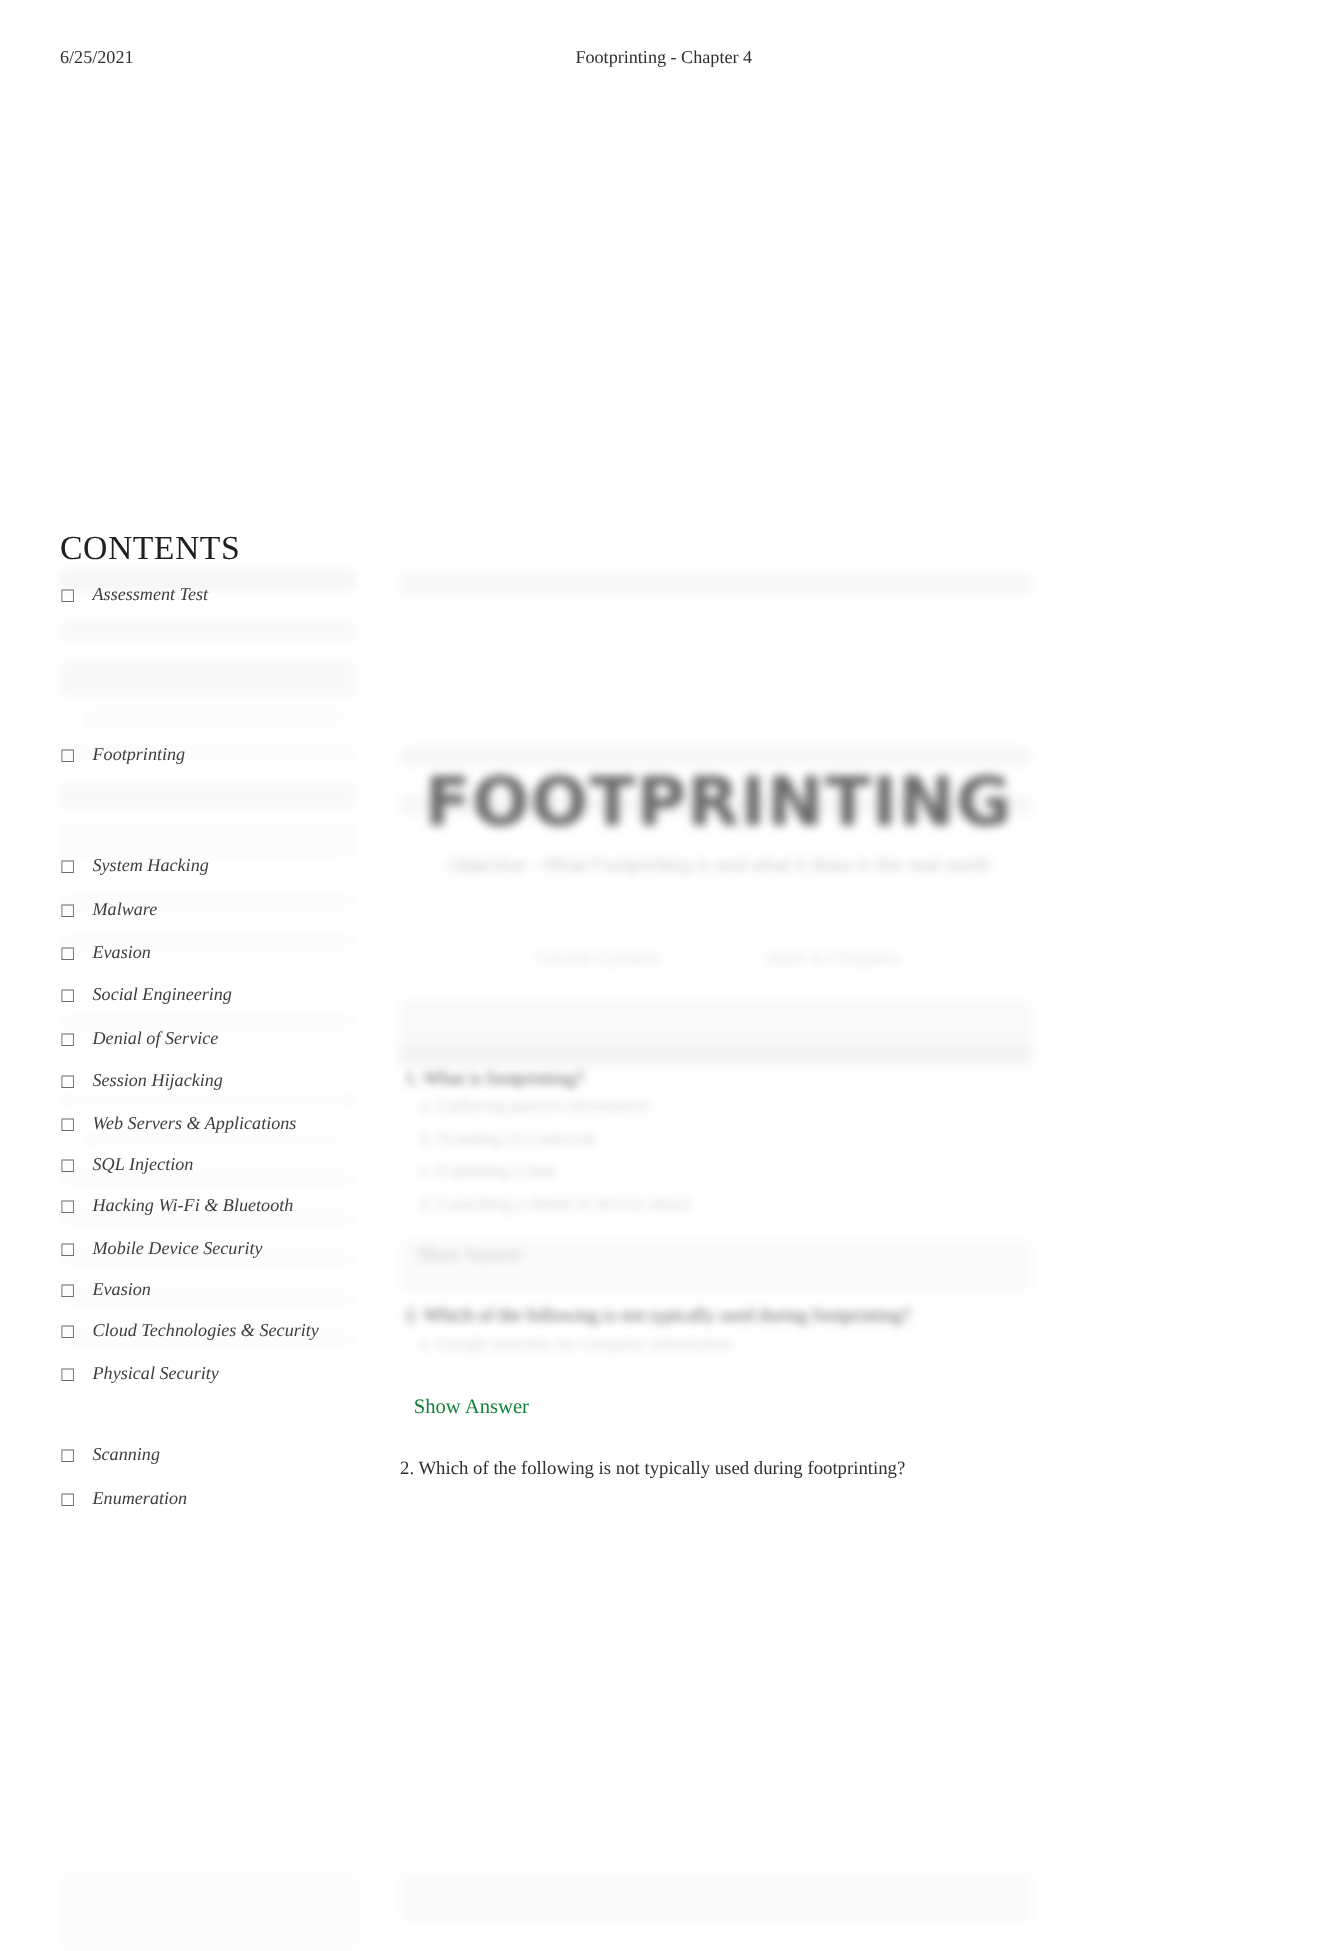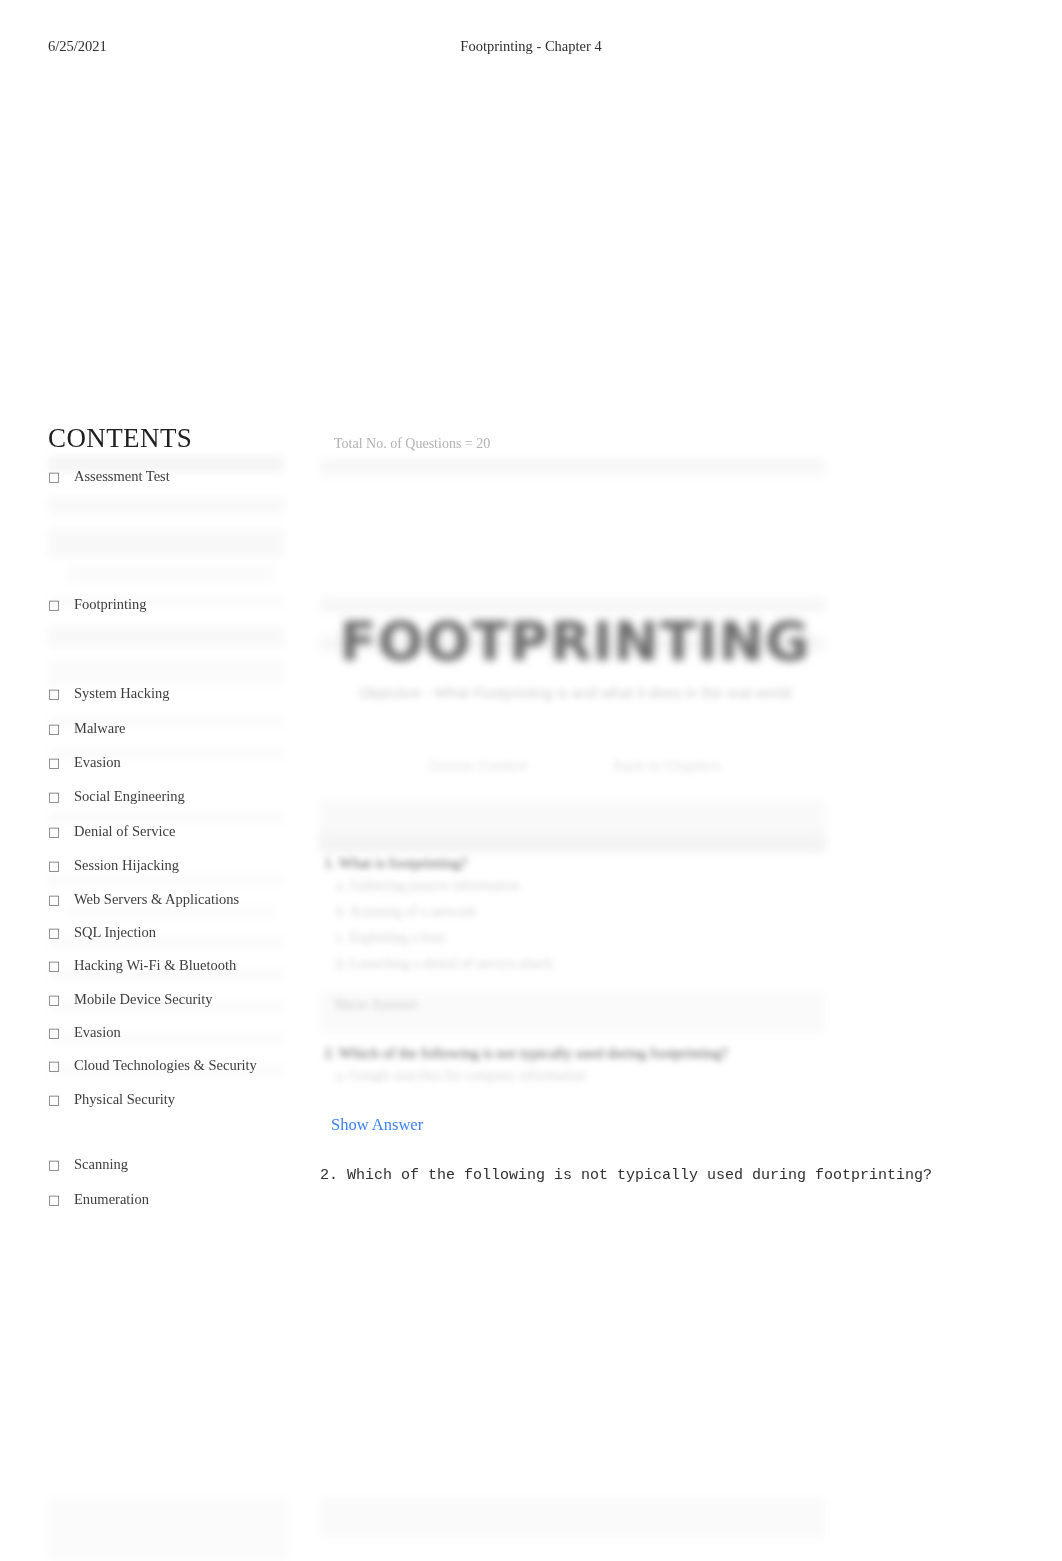--- a/index.html
+++ b/index.html
@@ -83,20 +83,21 @@
   .toc-bullet {
     display: inline-block;
     width: 26px;
     flex: 0 0 26px;
     font-size: 13px;
     color: #6c6c6c;
     font-family: "DejaVu Sans", sans-serif;
   }
   .toc-label {
     display: inline-block;
+    font-style: italic;
   }
   
   .ghost-band {
     position: absolute;
     background: #f4f4f4;
     filter: blur(3.5px);
     opacity: 0.85;
     border-radius: 2px;
   }
   .ghost-band.faint  { background: #f7f7f7; opacity: 0.8; }
@@ -197,31 +198,30 @@
     filter: blur(4px);
     border-radius: 2px;
   }
 
   
   .show-answer {
     position: absolute;
     left: 331px;
     top: 1115px;
     font-size: 16.5px;
-    color: #3b82f6;
+    color: #15803d;
     white-space: nowrap;
   }
   .question-2 {
     position: absolute;
     left: 320px;
     top: 1167px;
     font-size: 15px;
     color: #2f2f2f;
     white-space: nowrap;
-    font-family: Liberation Mono, monospace;
   }
 
   
   .footer-ghost-left {
     position: absolute;
     left: 48px;
     top: 1498px;
     width: 240px;
     height: 62px;
     background: #fbfbfb;
@@ -340,23 +340,20 @@
     </ul>
   </div>
 
   <div class="wide-band" style="left:320px; top:458px; width:505px; height:18px;"></div>
   <div class="wide-band" style="left:320px; top:598px; width:505px; height:14px; background:#f6f6f6;"></div>
   <div class="wide-band" style="left:320px; top:636px; width:505px; height:16px; background:#f7f7f7;"></div>
   <div class="wide-band" style="left:320px; top:800px; width:505px; height:48px; background:#f9f9f9;"></div>
   <div class="wide-band" style="left:320px; top:836px; width:505px; height:16px; background:#f3f3f3;"></div>
   <div class="wide-band" style="left:320px; top:992px; width:505px; height:42px; background:#fafafa;"></div>
 
-  <div class="content">
-    <div class="total-questions">Total No. of Questions = 20</div>
-  </div>
 
   <div class="banner">
     <div class="banner-title">FOOTPRINTING</div>
     <div class="banner-sub">Objective  -  What Footprinting is and what it does in the real world</div>
   </div>
 
   <div class="pill-row">
     <span class="pill">Course Content</span>
     <span class="pill">Back to Chapters</span>
   </div>

